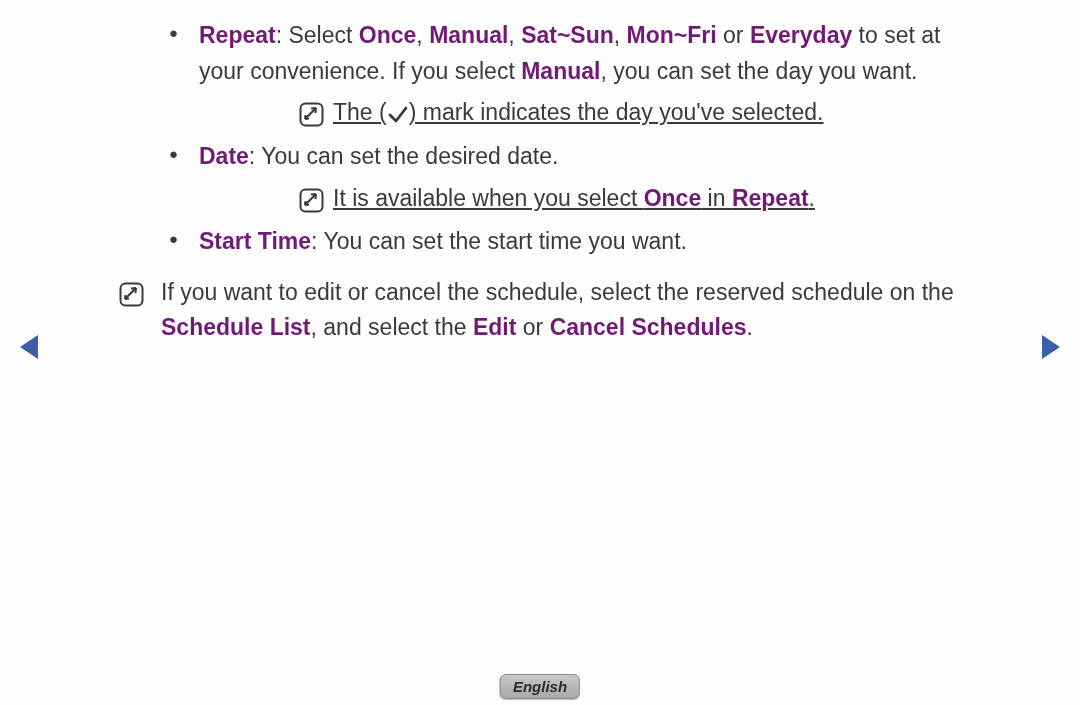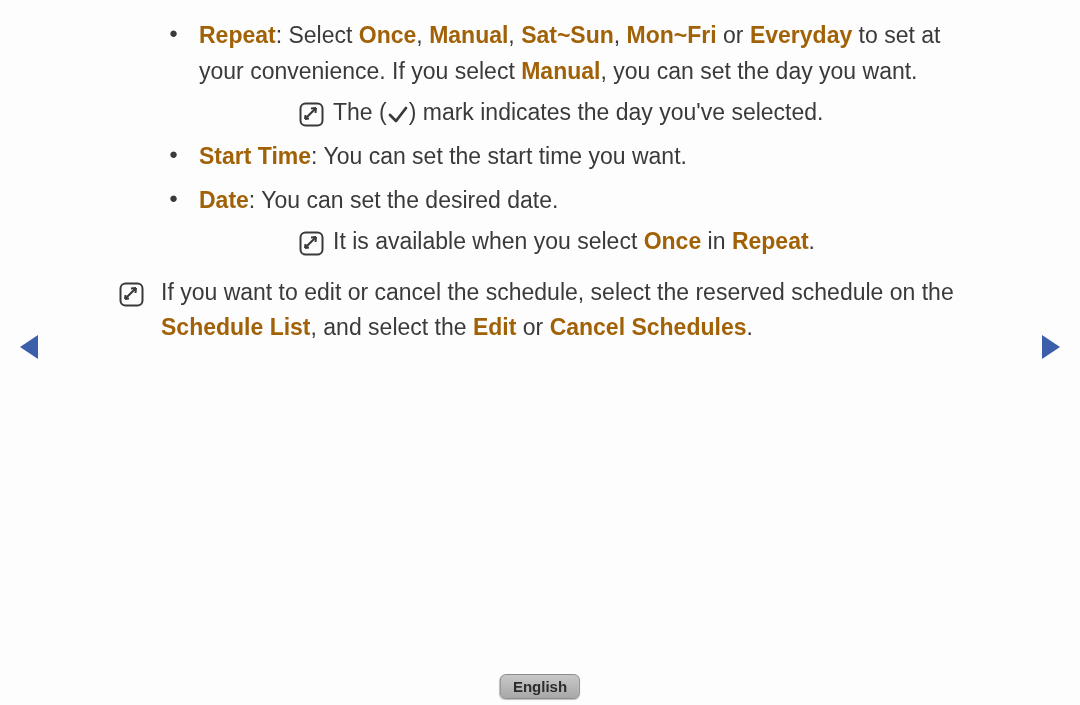--- a/index.html
+++ b/index.html
@@ -1,32 +1,32 @@
 <!DOCTYPE html>
 <html><head>
 <meta charset="utf-8">
 <style>
   html,body{margin:0;padding:0;width:1080px;height:705px;background:#fdfdfd;font-family:Arial,Helvetica,sans-serif;color:#3a3a3a;}
   .page{position:relative;width:1080px;height:705px;overflow:hidden;}
   .content{position:absolute;left:115px;top:18px;width:860px;font-size:23px;line-height:1.55;}
-  .hl{color:#a16207;font-weight:600;}
+  .hl{color:#701a75;font-weight:600;}
   .bold{font-weight:600;}
   ul.bul{list-style:none;padding:0;margin:0;}
   ul.bul>li{position:relative;padding-left:84px;margin-bottom:8px;}
   ul.bul>li::before{content:"\25CF";position:absolute;left:54px;top:3px;font-size:15px;color:#3a3a3a;}
-  .note{position:relative;padding-left:134px;margin-top:6px;margin-bottom:8px;}
+  .note{position:relative;padding-left:134px;margin-top:6px;margin-bottom:8px;text-decoration:underline;}
   .note-icon{position:absolute;left:100px;top:2px;width:25px;height:25px;}
   .outer-note{position:relative;padding-left:46px;margin-top:15px;}
   .outer-note .note-icon{left:4px;top:2px;}
   .checkmark-span{}
   .note-svg,.check-svg{display:inline-block;vertical-align:-5px;}
   .nav-left,.nav-right{position:absolute;top:333px;width:22px;height:28px;cursor:pointer;}
   .nav-left{left:18px;}
   .nav-right{right:18px;}
-  .lang-pill{position:absolute;left:50%;transform:translateX(-50%);bottom:6px;background:linear-gradient(#c8c8c8,#a8a8a8);border:1px solid #8d8d8d;border-radius:6px;padding:3px 12px;font-size:15px;font-weight:600;color:#2c2c2c;box-shadow:0 1px 1px rgba(0,0,0,.25);}
+  .lang-pill{position:absolute;left:50%;transform:translateX(-50%);bottom:6px;background:linear-gradient(#c8c8c8,#a8a8a8);border:1px solid #8d8d8d;border-radius:6px;padding:3px 12px;font-size:15px;font-weight:600;color:#2c2c2c;box-shadow:0 1px 1px rgba(0,0,0,.25);font-style:italic;}
 </style>
 </head>
 <body>
 
 <div class="page">
   <div class="content">
     <ul class="bul">
       <li>
         <span class="hl bold">Repeat</span><span>: Select </span><span class="hl bold">Once</span><span>, </span><span class="hl bold">Manual</span><span>, </span><span class="hl bold">Sat~Sun</span><span>, </span><span class="hl bold">Mon~Fri</span><span> or </span><span class="hl bold">Everyday</span><span> to set at your convenience. If you select </span><span class="hl bold">Manual</span><span>, you can set the day you want.</span>
         <div class="note">
@@ -37,35 +37,35 @@
                 <path d="M17 6 L12 6.5 M17 6 L16.5 11" stroke="#3a3a3a" stroke-width="2" fill="none"></path>
                 <path d="M6 17 L6.5 13 M6 17 L10 16.5" stroke="#3a3a3a" stroke-width="2" fill="none"></path>
               </svg>
           </span>
           <span>The (</span><span class="checkmark-span"><svg class="check-svg" width="22" height="22" viewBox="0 0 22 22">
                 <path d="M3 12 L9 18 L19 5" fill="none" stroke="#3a3a3a" stroke-width="2.8" stroke-linecap="round" stroke-linejoin="round"></path>
               </svg></span><span>) mark indicates the day you've selected.</span>
         </div>
       </li>
       <li>
-        <span class="hl bold">Start Time</span><span>: You can set the start time you want.</span>
-      </li>
-      <li>
         <span class="hl bold">Date</span><span>: You can set the desired date.</span>
         <div class="note">
           <span class="note-icon">
             <svg class="note-svg" width="25" height="25" viewBox="0 0 25 25">
                 <rect x="1.5" y="1.5" width="22" height="22" rx="5" ry="5" fill="none" stroke="#3a3a3a" stroke-width="2"></rect>
                 <path d="M6 17 L17 6" stroke="#3a3a3a" stroke-width="2.2" fill="none"></path>
                 <path d="M17 6 L12 6.5 M17 6 L16.5 11" stroke="#3a3a3a" stroke-width="2" fill="none"></path>
                 <path d="M6 17 L6.5 13 M6 17 L10 16.5" stroke="#3a3a3a" stroke-width="2" fill="none"></path>
               </svg>
           </span>
           <span>It is available when you select </span><span class="hl bold">Once</span><span> in </span><span class="hl bold">Repeat</span><span>.</span>
         </div>
+      </li>
+      <li>
+        <span class="hl bold">Start Time</span><span>: You can set the start time you want.</span>
       </li>
     </ul>
     <div class="outer-note">
       <span class="note-icon">
         <svg class="note-svg" width="25" height="25" viewBox="0 0 25 25">
             <rect x="1.5" y="1.5" width="22" height="22" rx="5" ry="5" fill="none" stroke="#3a3a3a" stroke-width="2"></rect>
             <path d="M6 17 L17 6" stroke="#3a3a3a" stroke-width="2.2" fill="none"></path>
             <path d="M17 6 L12 6.5 M17 6 L16.5 11" stroke="#3a3a3a" stroke-width="2" fill="none"></path>
             <path d="M6 17 L6.5 13 M6 17 L10 16.5" stroke="#3a3a3a" stroke-width="2" fill="none"></path>
           </svg>

